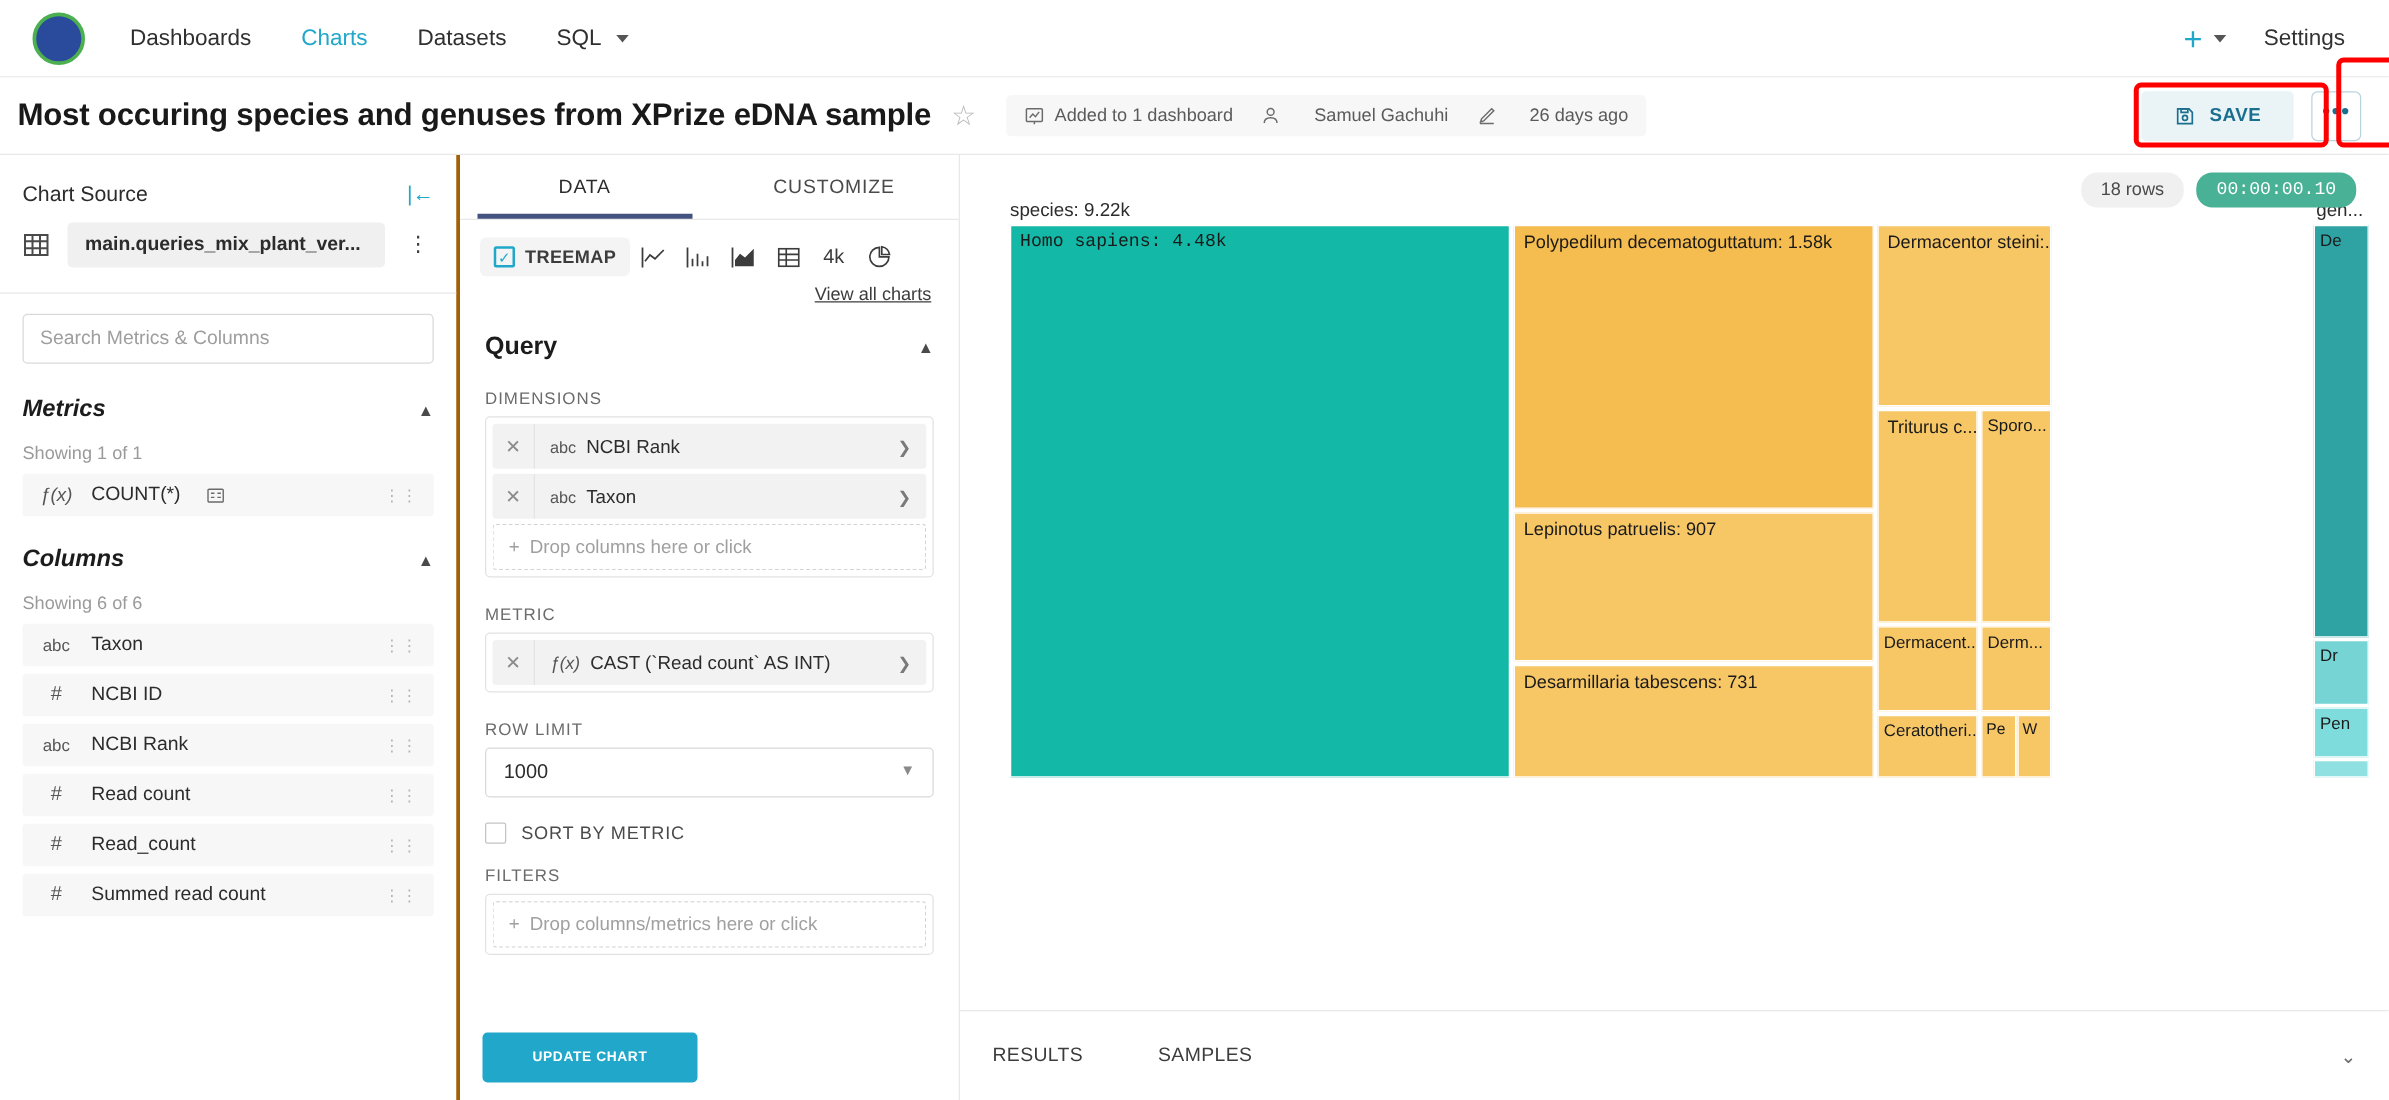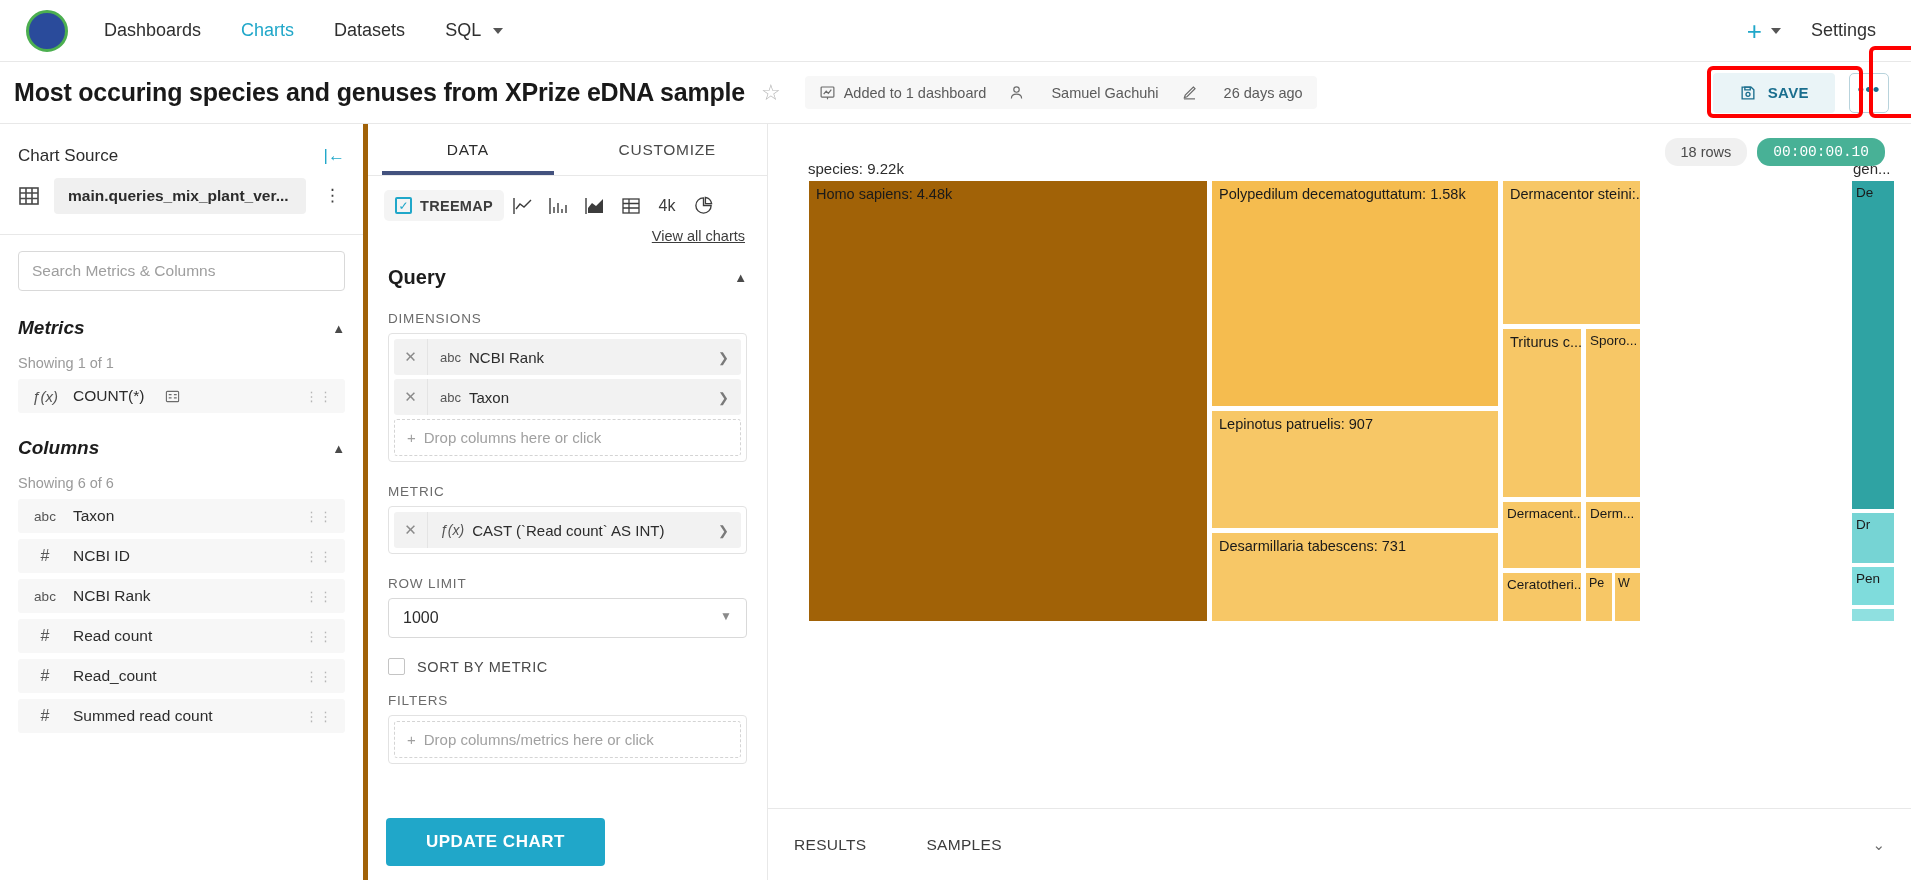--- a/index.html
+++ b/index.html
@@ -82,21 +82,21 @@
     position:absolute; border:4px solid #ff0000; border-radius:6px;
     pointer-events:none; z-index:40;
   }
   #annot-save { left:1707px; top:66px; width:156px; height:52px; }
   #annot-more { left:1869px; top:46px; width:58px; height:72px; }
 
   
   .main { display:flex; height:756px; }
 
   
-  .sidebar { width:368px; border-right:5px solid #a16207; background:#fff; position:relative; }
+  .sidebar { width:368px; border-right:3px solid #a16207; background:#fff; position:relative; }
   .sb-head { display:flex; align-items:center; padding:22px 18px 4px; }
   .sb-title { font-size:17px; color:#2c2c2c; }
   .collapse-ico { margin-left:auto; color:#20a7c9; font-size:17px; cursor:pointer; }
   .ds-row { display:flex; align-items:center; gap:14px; padding:8px 18px 20px; }
   .ds-grid-ico { width:22px; height:22px; flex:0 0 auto; color:#4a4a4a; }
   .ds-name {
     background:#f0f0f0; border-radius:4px; padding:9px 14px;
     font-size:15.5px; color:#2c2c2c; flex:1;
     overflow:hidden; text-overflow:ellipsis; white-space:nowrap; cursor:pointer;font-weight:bold;
   }
@@ -199,21 +199,21 @@
     padding:10px 14px; font-size:16px; color:#2c2c2c;
     display:flex; align-items:flex-start; cursor:pointer;
   }
   .select-chev { margin-left:auto; color:#8a8a8a; font-size:12px; }
   .checkrow { display:flex; align-items:center; gap:12px; padding:20px 20px 0; cursor:pointer; }
   .cbox { width:17px; height:17px; border:1px solid #c4c4c4; border-radius:2px; background:#fff; flex:0 0 auto; }
   .checkrow-label { font-size:14.5px; letter-spacing:.6px; color:#4a4a4a; }
   .update-btn {
     position:absolute; left:386px; bottom:14px;
     background:#20a7c9; color:#fff; border:none; border-radius:4px;
-    font-size:17px; font-weight:700; letter-spacing:.5px;
+    font-size:11px; font-weight:700; letter-spacing:.5px;
     padding:14px 40px; cursor:pointer; z-index:20;
     font-family:"Liberation Sans", sans-serif;
   }
 
   
   .chartarea { flex:1; position:relative; background:#fff; }
   .badges {
     position:absolute; right:26px; top:14px; display:flex; align-items:center; gap:10px; z-index:5;
   }
   .badge-rows {
@@ -517,21 +517,21 @@
     <div class="badges">
       <div class="badge-rows">18 rows</div>
       <div class="badge-time">00:00:00.10</div>
     </div>
 
     <div class="treewrap">
 
       <div class="tm-group-label" style="left:0; top:-16px;">species: 9.22k</div>
       <div class="tm-group-label" style="left:1045px; top:-16px;">gen...</div>
 
-      <div class="cell" style="left:0; top:4px; width:400px; height:442px; background:#a16207;">
+      <div class="cell" style="left:0; top:4px; width:400px; height:442px; background:#14b8a6;font-family:Liberation Mono, monospace;">
         <div class="cell-label">Homo sapiens: 4.48k</div>
       </div>
       <div class="cell" style="left:403px; top:4px; width:288px; height:227px; background:#f5bc4f;">
         <div class="cell-label">Polypedilum decematoguttatum: 1.58k</div>
       </div>
       <div class="cell" style="left:403px; top:234px; width:288px; height:119px; background:#f7c766;">
         <div class="cell-label">Lepinotus patruelis: 907</div>
       </div>
       <div class="cell" style="left:403px; top:356px; width:288px; height:90px; background:#f7c766;">
         <div class="cell-label">Desarmillaria tabescens: 731</div>

